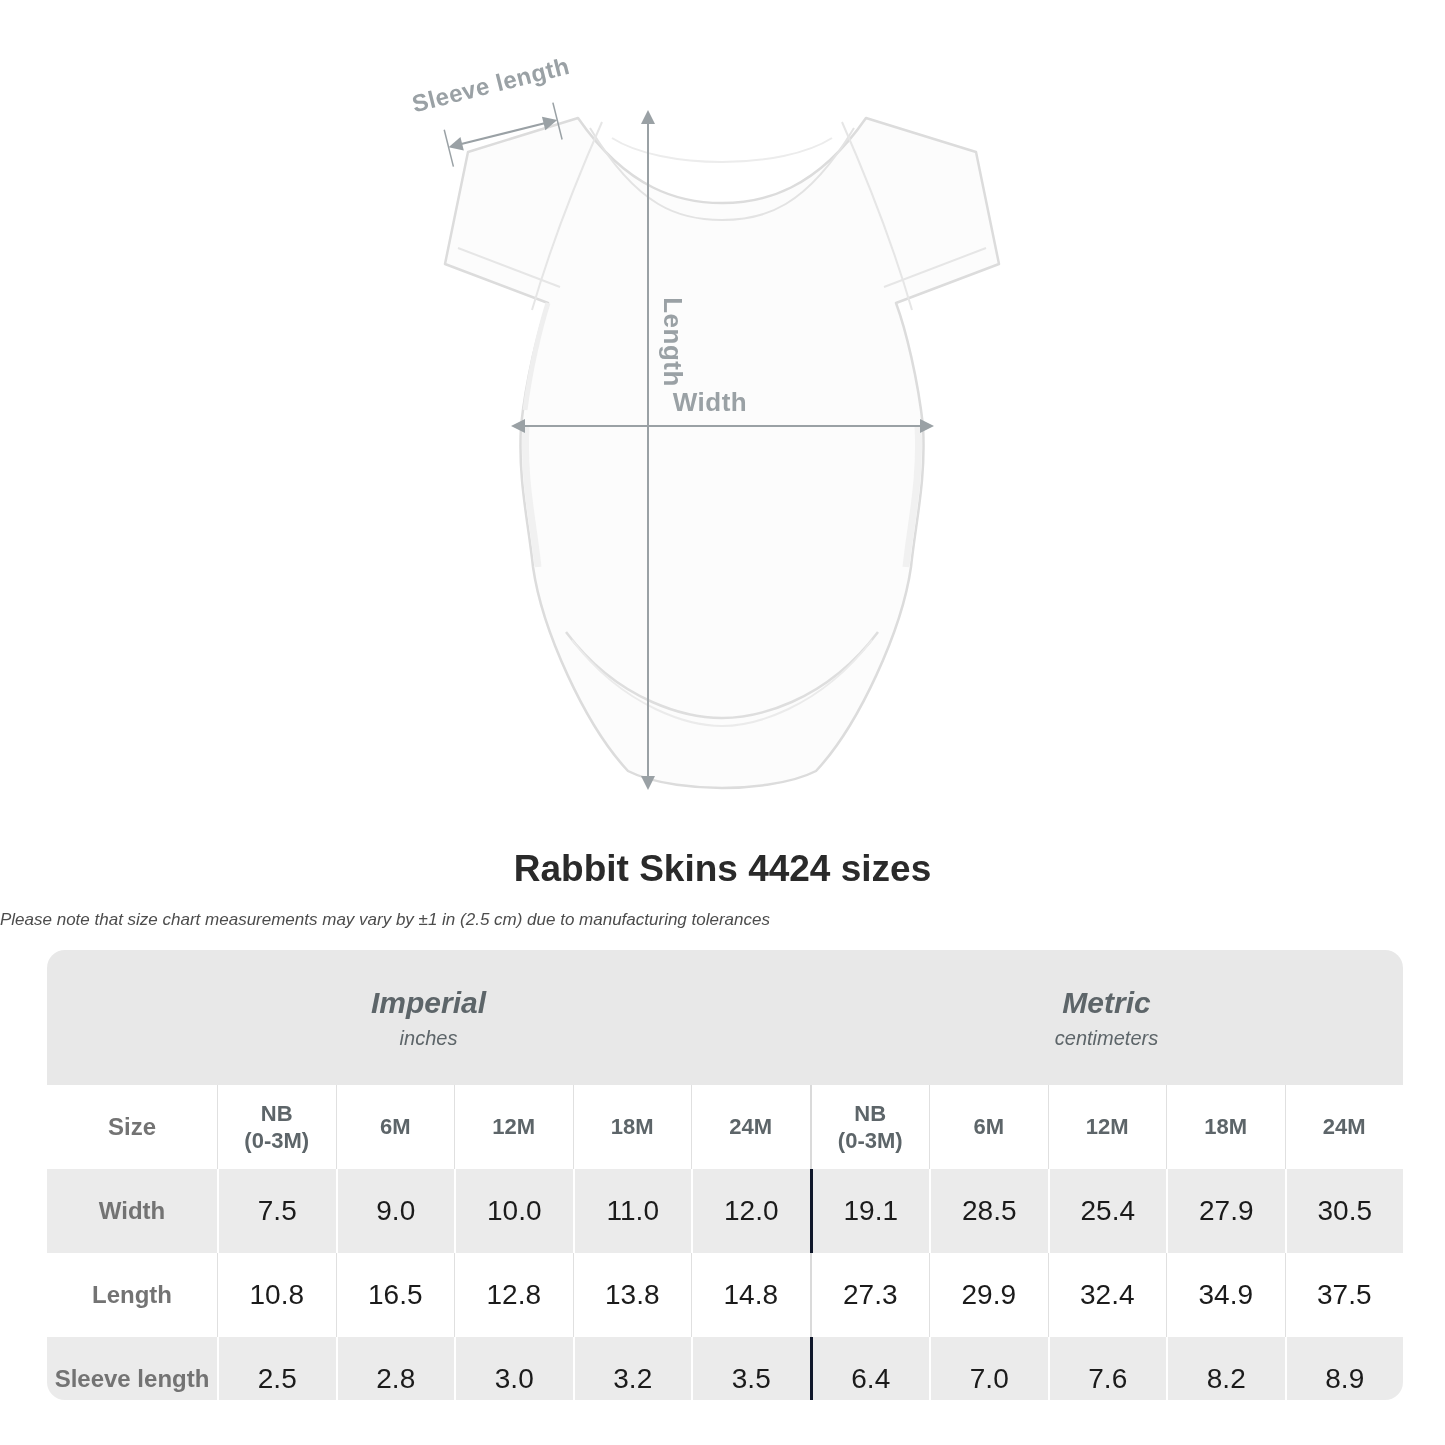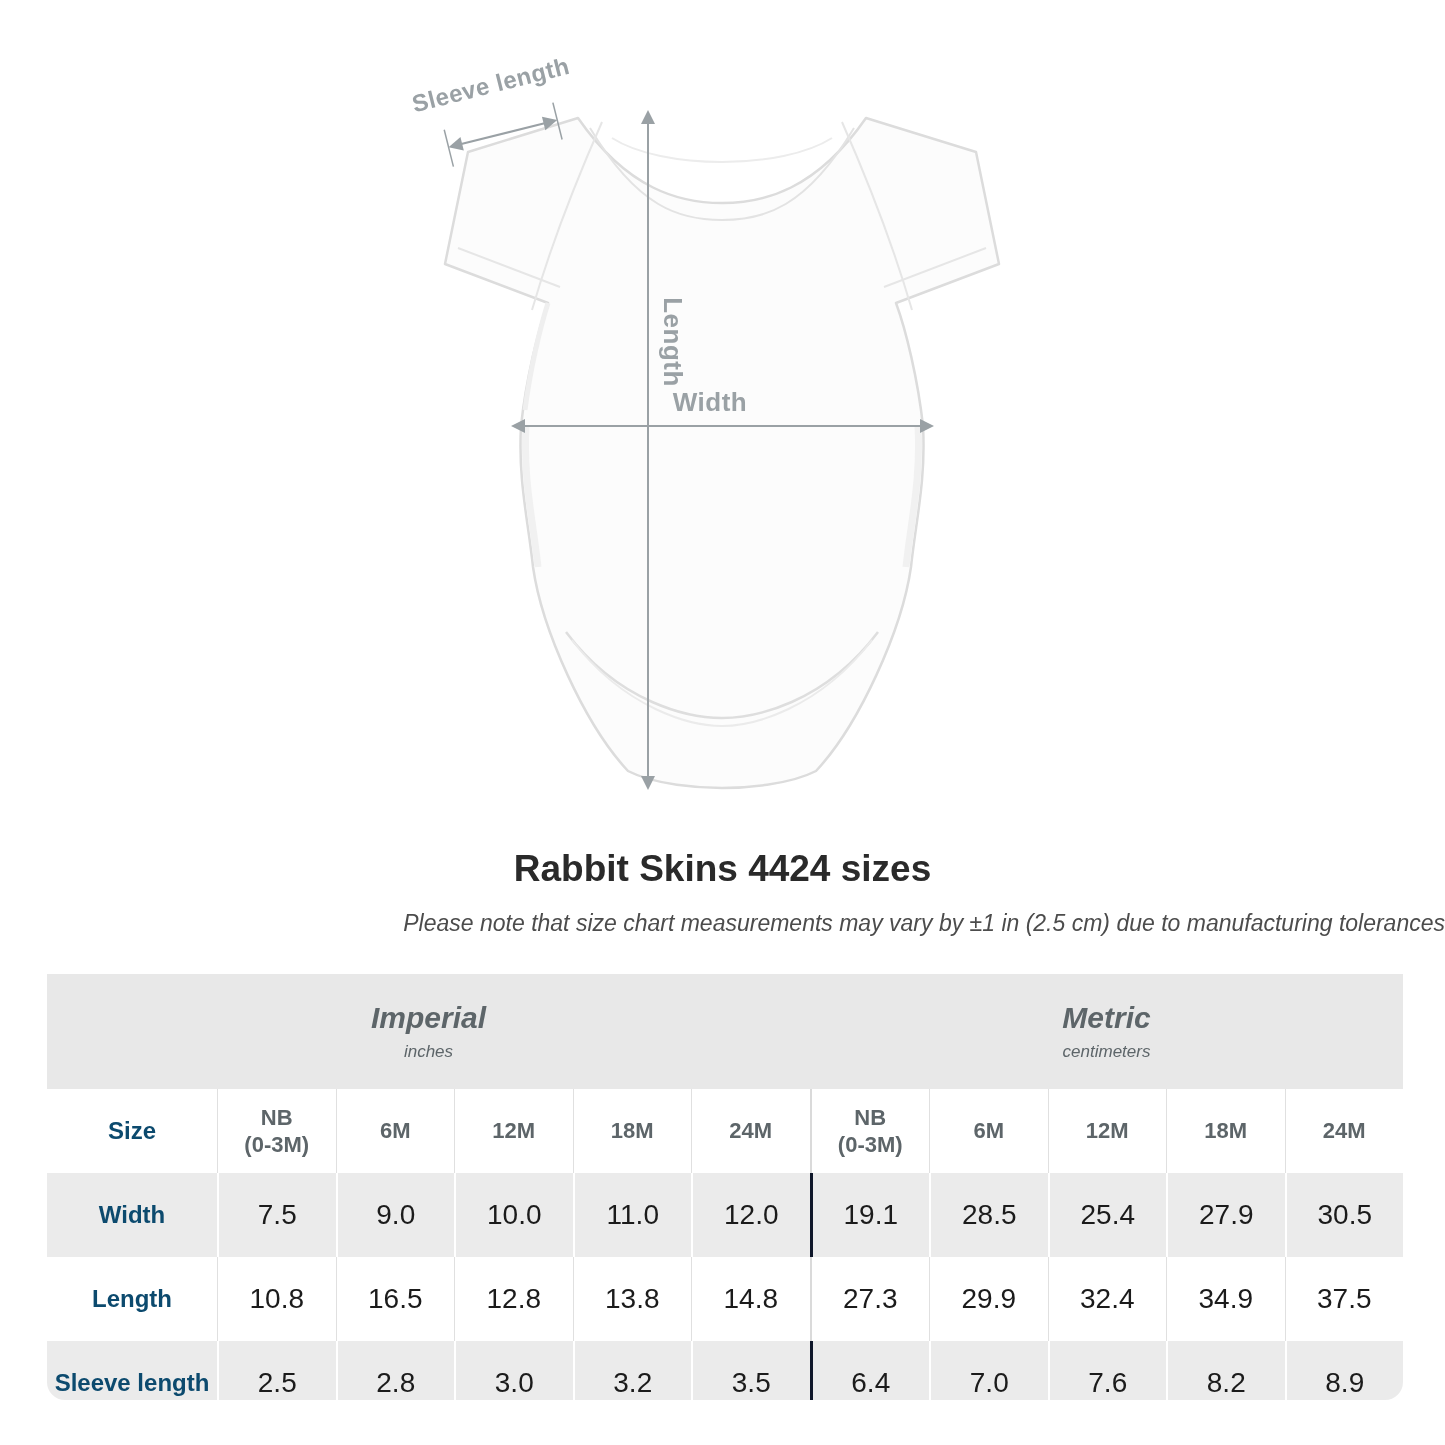--- a/index.html
+++ b/index.html
@@ -10,40 +10,40 @@
   
   .garment-wrap{position:absolute;left:380px;top:40px;width:700px;height:790px;}
   svg text{font-family:"Liberation Sans","DejaVu Sans",sans-serif;}
   .dim-label{fill:#9aa1a5;font-weight:bold;letter-spacing:.5px;}
   
   .chart-title{
     position:absolute;left:0;top:848px;width:100%;text-align:center;
     font-size:37px;font-weight:bold;color:#2a2a2a;margin:0;
   }
   .chart-subtitle{
-    position:absolute;left:0;top:910px;width:100%;text-align:right;
-    font-size:23px;font-style:italic;color:#4c4c4c;margin:0;
+    position:absolute;left:0;top:910px;width:100%;text-align:left;
+    font-size:17px;font-style:italic;color:#4c4c4c;margin:0;
   }
   
   .size-table{
     position:absolute;left:47px;top:950px;width:1356px;height:450px;
     border-radius:18px;overflow:hidden;
   }
-  .band{display:flex;height:115px;background:#e8e8e8;margin-top:24px;}
+  .band{display:flex;height:135px;background:#e8e8e8;}
   .band-cell{display:flex;flex-direction:column;justify-content:center;align-items:center;gap:7px;}
   .band-left{flex:0 0 763px;}
   .band-right{flex:1 1 auto;}
   .band-name{font-size:30px;font-weight:bold;font-style:italic;color:#5d6569;}
-  .band-unit{font-size:17px;font-style:italic;color:#5d6569;}
+  .band-unit{font-size:20px;font-style:italic;color:#5d6569;}
   .trow{display:flex;height:84px;align-items:stretch;}
   .row-white{background:#ffffff;}
   .row-gray{background:#ebebeb;}
   .label-cell{
     flex:0 0 170px;display:flex;align-items:center;justify-content:center;
-    font-size:24px;font-weight:bold;color:#0c4a6e;text-align:center;
+    font-size:24px;font-weight:bold;color:#737373;text-align:center;
   }
   .cell{
     flex:1 1 0;display:flex;align-items:center;justify-content:center;
     font-size:28px;color:#1b1b1b;text-align:center;
   }
   .thead-cell{font-size:22px;font-weight:bold;color:#5d6569;line-height:1.25;white-space:pre-line;}
   .row-white .cell{border-left:1px solid #e0e0e0;}
   .row-gray .cell{border-left:2px solid #ffffff;}
   .row-white .half-start{border-left:2px solid #dadada;}
   .row-gray .half-start{border-left:3px solid #0f172a;}

